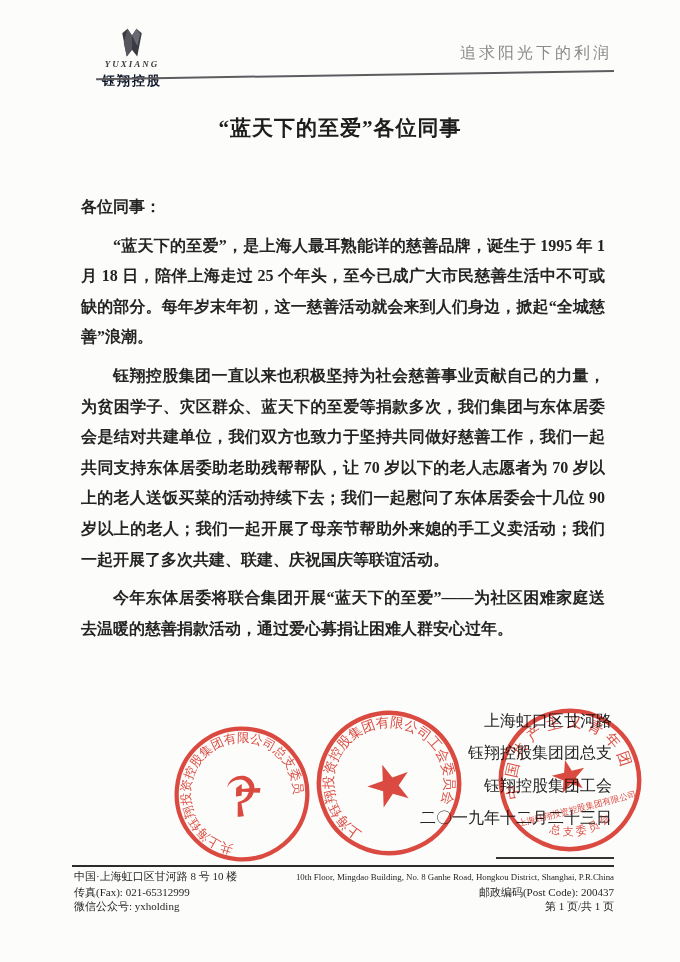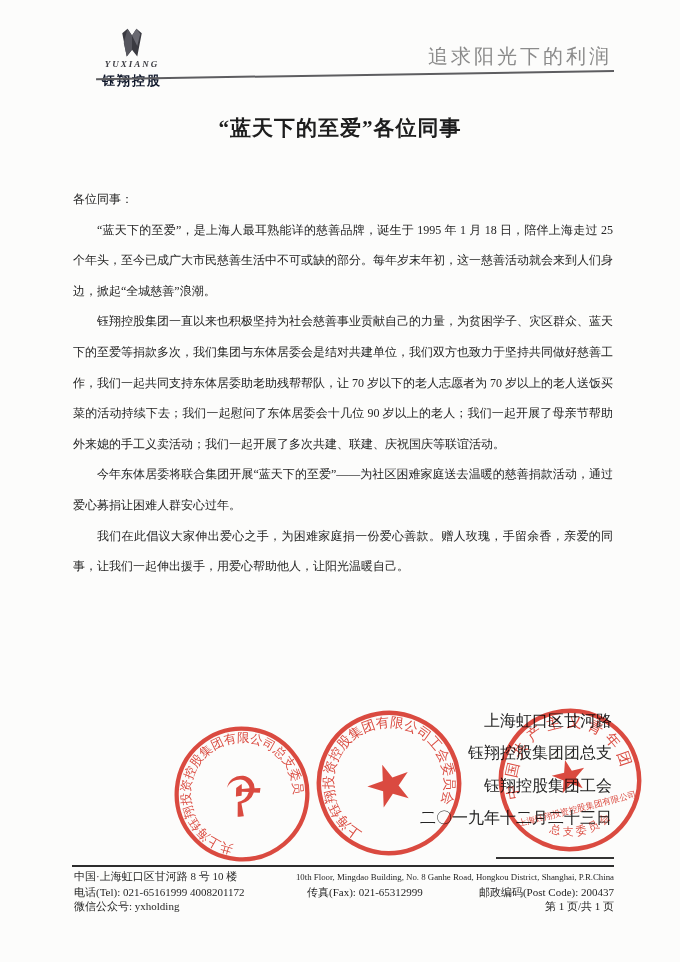--- a/index.html
+++ b/index.html
@@ -10,44 +10,44 @@
   }
   
   .logo-block{position:absolute;left:86px;top:28px;width:92px;text-align:center;}
   .logo-icon{display:block;margin:0 auto;}
   .logo-en{font-family:Liberation Serif, serif;font-style:italic;font-weight:bold;
     font-size:9px;letter-spacing:2px;color:#3c3c42;margin-top:1px;}
   .logo-cn{font-family:"DejaVu Sans",sans-serif;font-weight:bold;font-size:13px;
     letter-spacing:2px;color:#0f172a;margin-top:3px;}
   .header-rule{position:absolute;left:96px;right:66px;top:70px;height:2px;
     background:#5d5d60;transform:rotate(-0.9deg);transform-origin:right center;}
-  .slogan{position:absolute;right:68px;top:43px;font-size:20px;letter-spacing:3px;
+  .slogan{position:absolute;right:68px;top:43px;font-size:16px;letter-spacing:3px;
     color:#8b8b8b;text-align:right;}
   
   .doc-title{position:absolute;left:0;right:0;top:114px;margin:0;text-align:center;
     font-size:21px;font-weight:bold;letter-spacing:1px;color:#1d1d1d;}
   
   .body-text{position:absolute;left:73px;width:540px;top:184px;}
-  .body-text p{margin:0;font-size:12px;line-height:30.6px;text-align:justify;
-    color:#242424;}
+  .body-text p{margin:8px;font-size:16px;line-height:30.6px;text-align:justify;
+    color:#242424;font-weight:bold;}
   .body-text p.para{text-indent:2em;}
   
   .signature{position:absolute;right:68px;top:705px;text-align:right;
     font-size:16px;line-height:32.4px;color:#242424;}
   
   .stamp{position:absolute;mix-blend-mode:multiply;opacity:.88;}
   .stamp-1{left:171px;top:723px;}
   .stamp-2{left:314px;top:708px;}
   .stamp-3{left:496px;top:706px;}
   
   .footer{position:absolute;left:72px;right:66px;top:856px;font-size:11px;color:#1f1f1f;}
   .footer-rule-small{position:absolute;right:0;top:1px;width:118px;height:1.5px;background:#333;}
   .footer-rule{position:absolute;left:0;right:0;top:9px;height:2px;background:#2c2c2c;}
   .f-rows{position:absolute;left:2px;right:0;top:13px;}
-  .f-row{display:flex;align-items:baseline;line-height:14.5px;white-space:nowrap;gap:8px;}
+  .f-row{display:flex;align-items:baseline;line-height:14.5px;white-space:nowrap;}
   .f-c1{width:225px;flex:none;}
   .f-c2{flex:1;text-align:left;}
   .f-c3{flex:none;text-align:right;}
   .addr-cn{flex:none;}
   .addr-en{flex:1;text-align:right;font-size:8.8px;letter-spacing:0;}
 </style>
 </head>
 <body>
 
 <div class="page">
@@ -64,21 +64,20 @@
   <div class="header-rule"></div>
   <div class="slogan">追求阳光下的利润</div>
 
   <h1 class="doc-title">“蓝天下的至爱”各位同事</h1>
 
   <main class="body-text">
     <p class="salutation">各位同事：</p>
     <p class="para">“蓝天下的至爱”，是上海人最耳熟能详的慈善品牌，诞生于 1995 年 1 月 18 日，陪伴上海走过 25 个年头，至今已成广大市民慈善生活中不可或缺的部分。每年岁末年初，这一慈善活动就会来到人们身边，掀起“全城慈善”浪潮。</p>
     <p class="para">钰翔控股集团一直以来也积极坚持为社会慈善事业贡献自己的力量，为贫困学子、灾区群众、蓝天下的至爱等捐款多次，我们集团与东体居委会是结对共建单位，我们双方也致力于坚持共同做好慈善工作，我们一起共同支持东体居委助老助残帮帮队，让 70 岁以下的老人志愿者为 70 岁以上的老人送饭买菜的活动持续下去；我们一起慰问了东体居委会十几位 90 岁以上的老人；我们一起开展了母亲节帮助外来媳的手工义卖活动；我们一起开展了多次共建、联建、庆祝国庆等联谊活动。</p>
     <p class="para">今年东体居委将联合集团开展“蓝天下的至爱”——为社区困难家庭送去温暖的慈善捐款活动，通过爱心募捐让困难人群安心过年。</p>
-    <p class="para">我们在此倡议大家伸出爱心之手，为困难家庭捐一份爱心善款。赠人玫瑰，手留余香，亲爱的同事，让我们一起伸出援手，用爱心帮助他人，让阳光温暖自己。</p>
   </main>
 
   <div class="signature">
     <div>上海虹口区甘河路</div>
     <div>钰翔控股集团团总支</div>
     <div>钰翔控股集团工会</div>
     <div>二〇一九年十二月二十三日</div>
   </div>
 
   <svg class="stamp stamp-1" width="142" height="142" viewBox="0 0 150 150">
@@ -127,21 +126,20 @@
 
   <footer class="footer">
     <div class="footer-rule-small"></div>
     <div class="footer-rule"></div>
     <div class="f-rows">
       <div class="f-row">
         <span class="addr-cn">中国·上海虹口区甘河路 8 号 10 楼</span>
         <span class="addr-en">10th Floor, Mingdao Building, No. 8 Ganhe Road, Hongkou District, Shanghai, P.R.China</span>
       </div>
       <div class="f-row">
-        <span class="f-c1">电话(Tel): 021-65161999   4008201172</span>
         <span class="f-c2">传真(Fax): 021-65312999</span>
         <span class="f-c3">邮政编码(Post Code): 200437</span>
       </div>
       <div class="f-row">
         <span class="f-c2">微信公众号: yxholding</span>
         <span class="f-c3">第 1 页/共 1 页</span>
       </div>
     </div>
   </footer>
 

